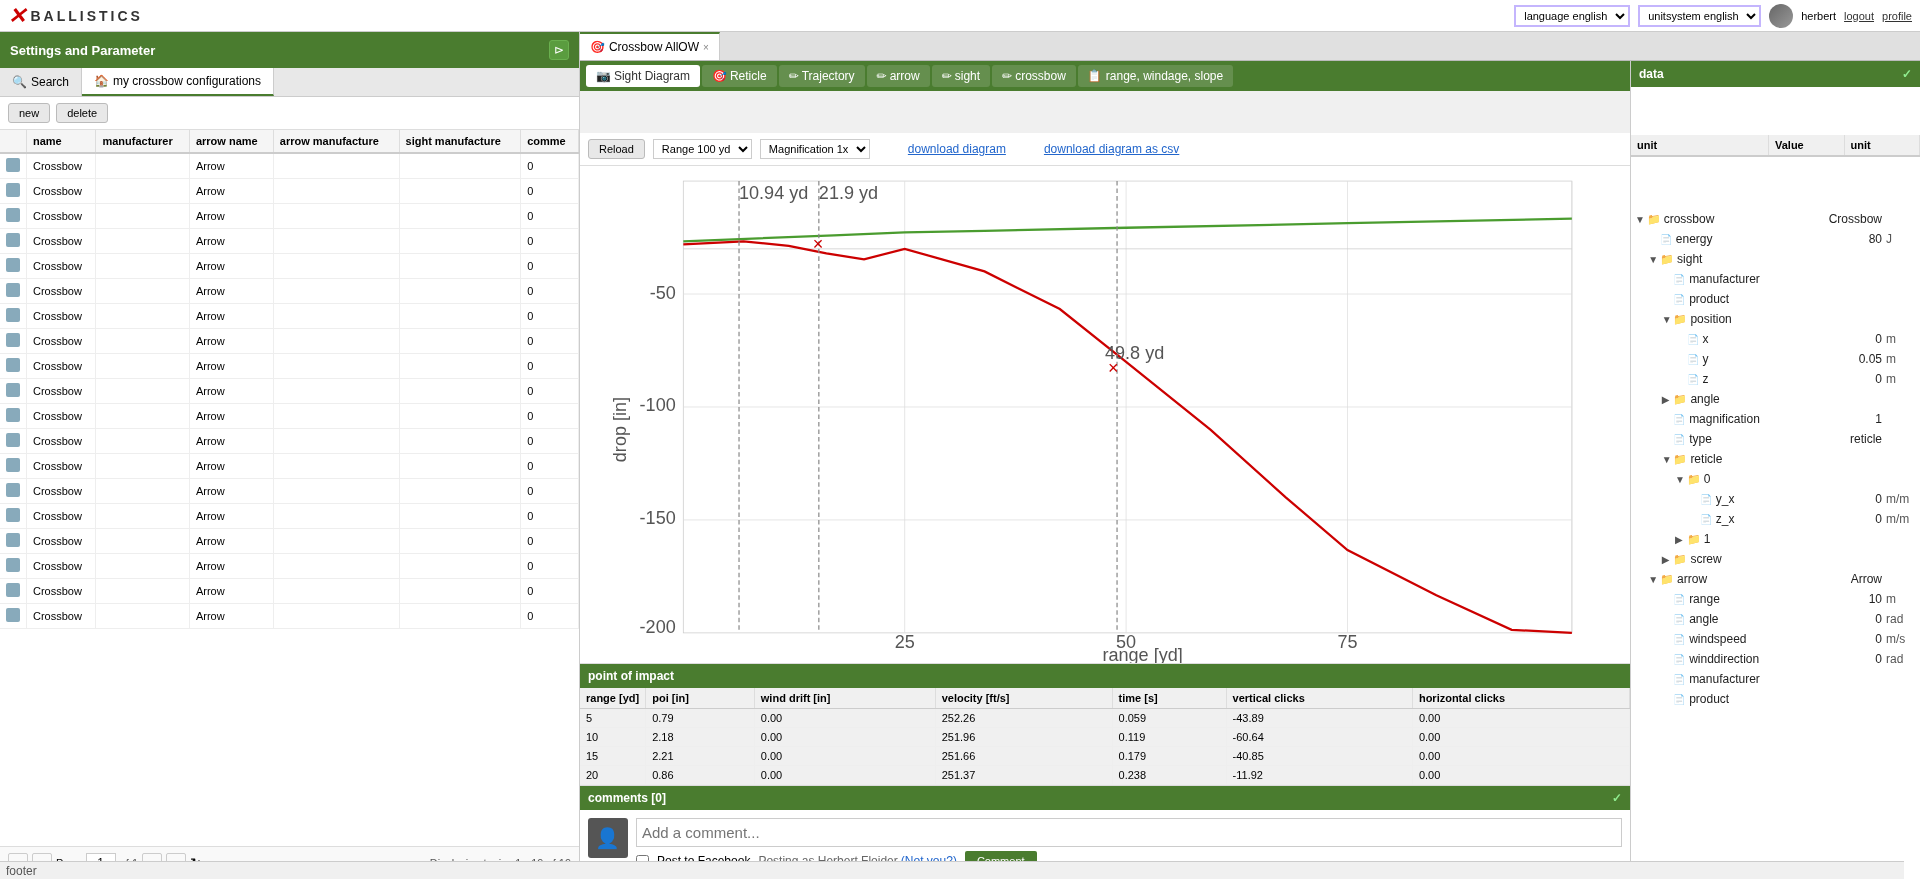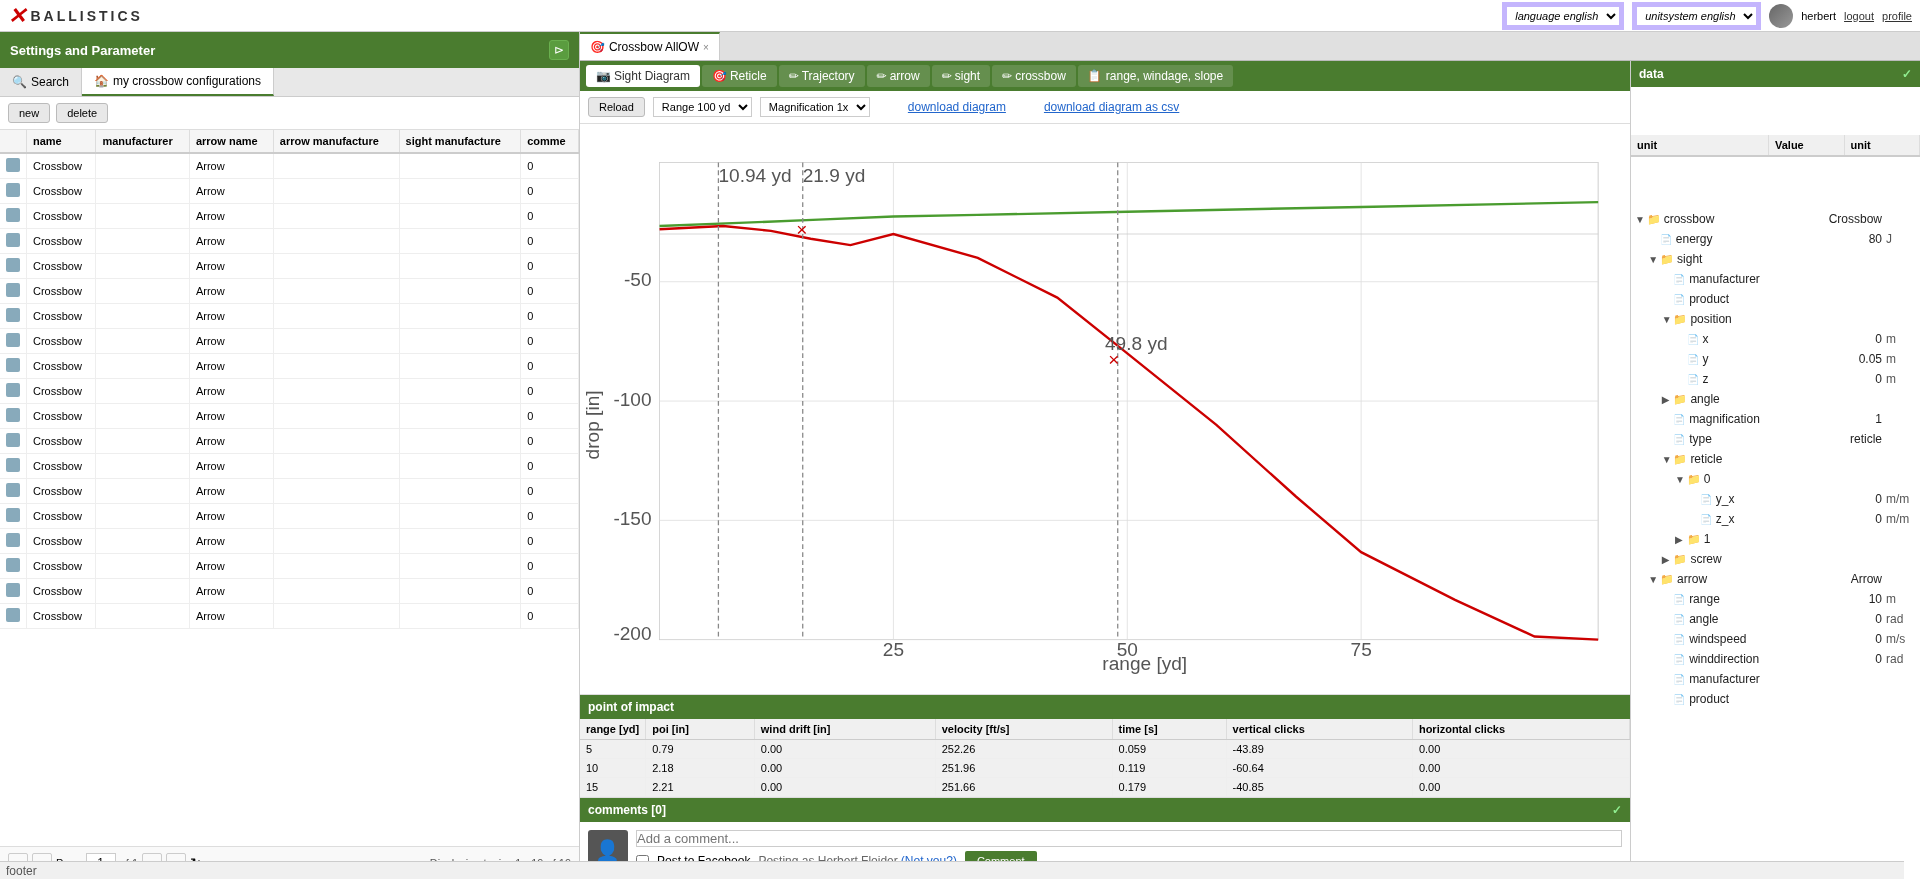--- a/index.html
+++ b/index.html
@@ -22,25 +22,24 @@
       font-weight: bold;
       font-size: 16px;
       color: #222;
     }
     #topbar-right {
       display: flex;
       align-items: center;
       gap: 8px;
     }
     .topbar-select {
-      border: 5px solid #c4b5fd;
+      border: 2px solid #c4b5fd;
       background: #fff;
       padding: 2px 4px;
       font-size: 11px;
-      font-style: italic;
     }
     .topbar-avatar {
       width: 24px; height: 24px;
       background: #888;
       border-radius: 50%;
       overflow: hidden;
       display: inline-block;
     }
     .topbar-btn {
       background: none;
@@ -250,20 +249,21 @@
       color: #333;
     }
     .sub-tab .st-icon { font-size: 12px; }
 
     
     #diagram-area {
       flex: 1;
       display: flex;
       flex-direction: column;
       overflow: hidden;
+      margin-top: 42px;
     }
 
     
     #chart-toolbar {
       display: flex;
       align-items: center;
       gap: 8px;
       padding: 6px 8px;
       border-bottom: 1px solid #ddd;
       background: #fff;
@@ -359,21 +359,22 @@
       background: #555;
       border-radius: 3px;
       overflow: hidden;
       display: flex; align-items: center; justify-content: center;
       color: #fff; font-size: 8px;
     }
     .comment-input-area { flex: 1; }
     .comment-input {
       width: 100%;
       border: 1px solid #ccc;
-      font-size: 13px;
+      padding: 5px;
+      font-size: 15px;
       color: #aaa;
     }
     .comment-actions {
       display: flex;
       align-items: center;
       gap: 8px;
       margin-top: 4px;
     }
     .comment-checkbox { cursor: pointer; }
     .comment-posting { font-size: 11px; color: #666; }
@@ -869,20 +870,29 @@
     </tr>
                     <tr>
       <td>15</td>
       <td>2.21</td>
       <td>0.00</td>
       <td>251.66</td>
       <td>0.179</td>
       <td>-40.85</td>
       <td>0.00</td>
     </tr>
+                    <tr>
+      <td>20</td>
+      <td>0.86</td>
+      <td>0.00</td>
+      <td>251.37</td>
+      <td>0.238</td>
+      <td>-11.92</td>
+      <td>0.00</td>
+    </tr>
                   </tbody>
               </table>
             </div>
           </div>
 
           <div id="comments-section">
             <div id="comments-header">
               <span>comments [0]</span>
               <span style="color:#90ee90;">✓</span>
             </div>

